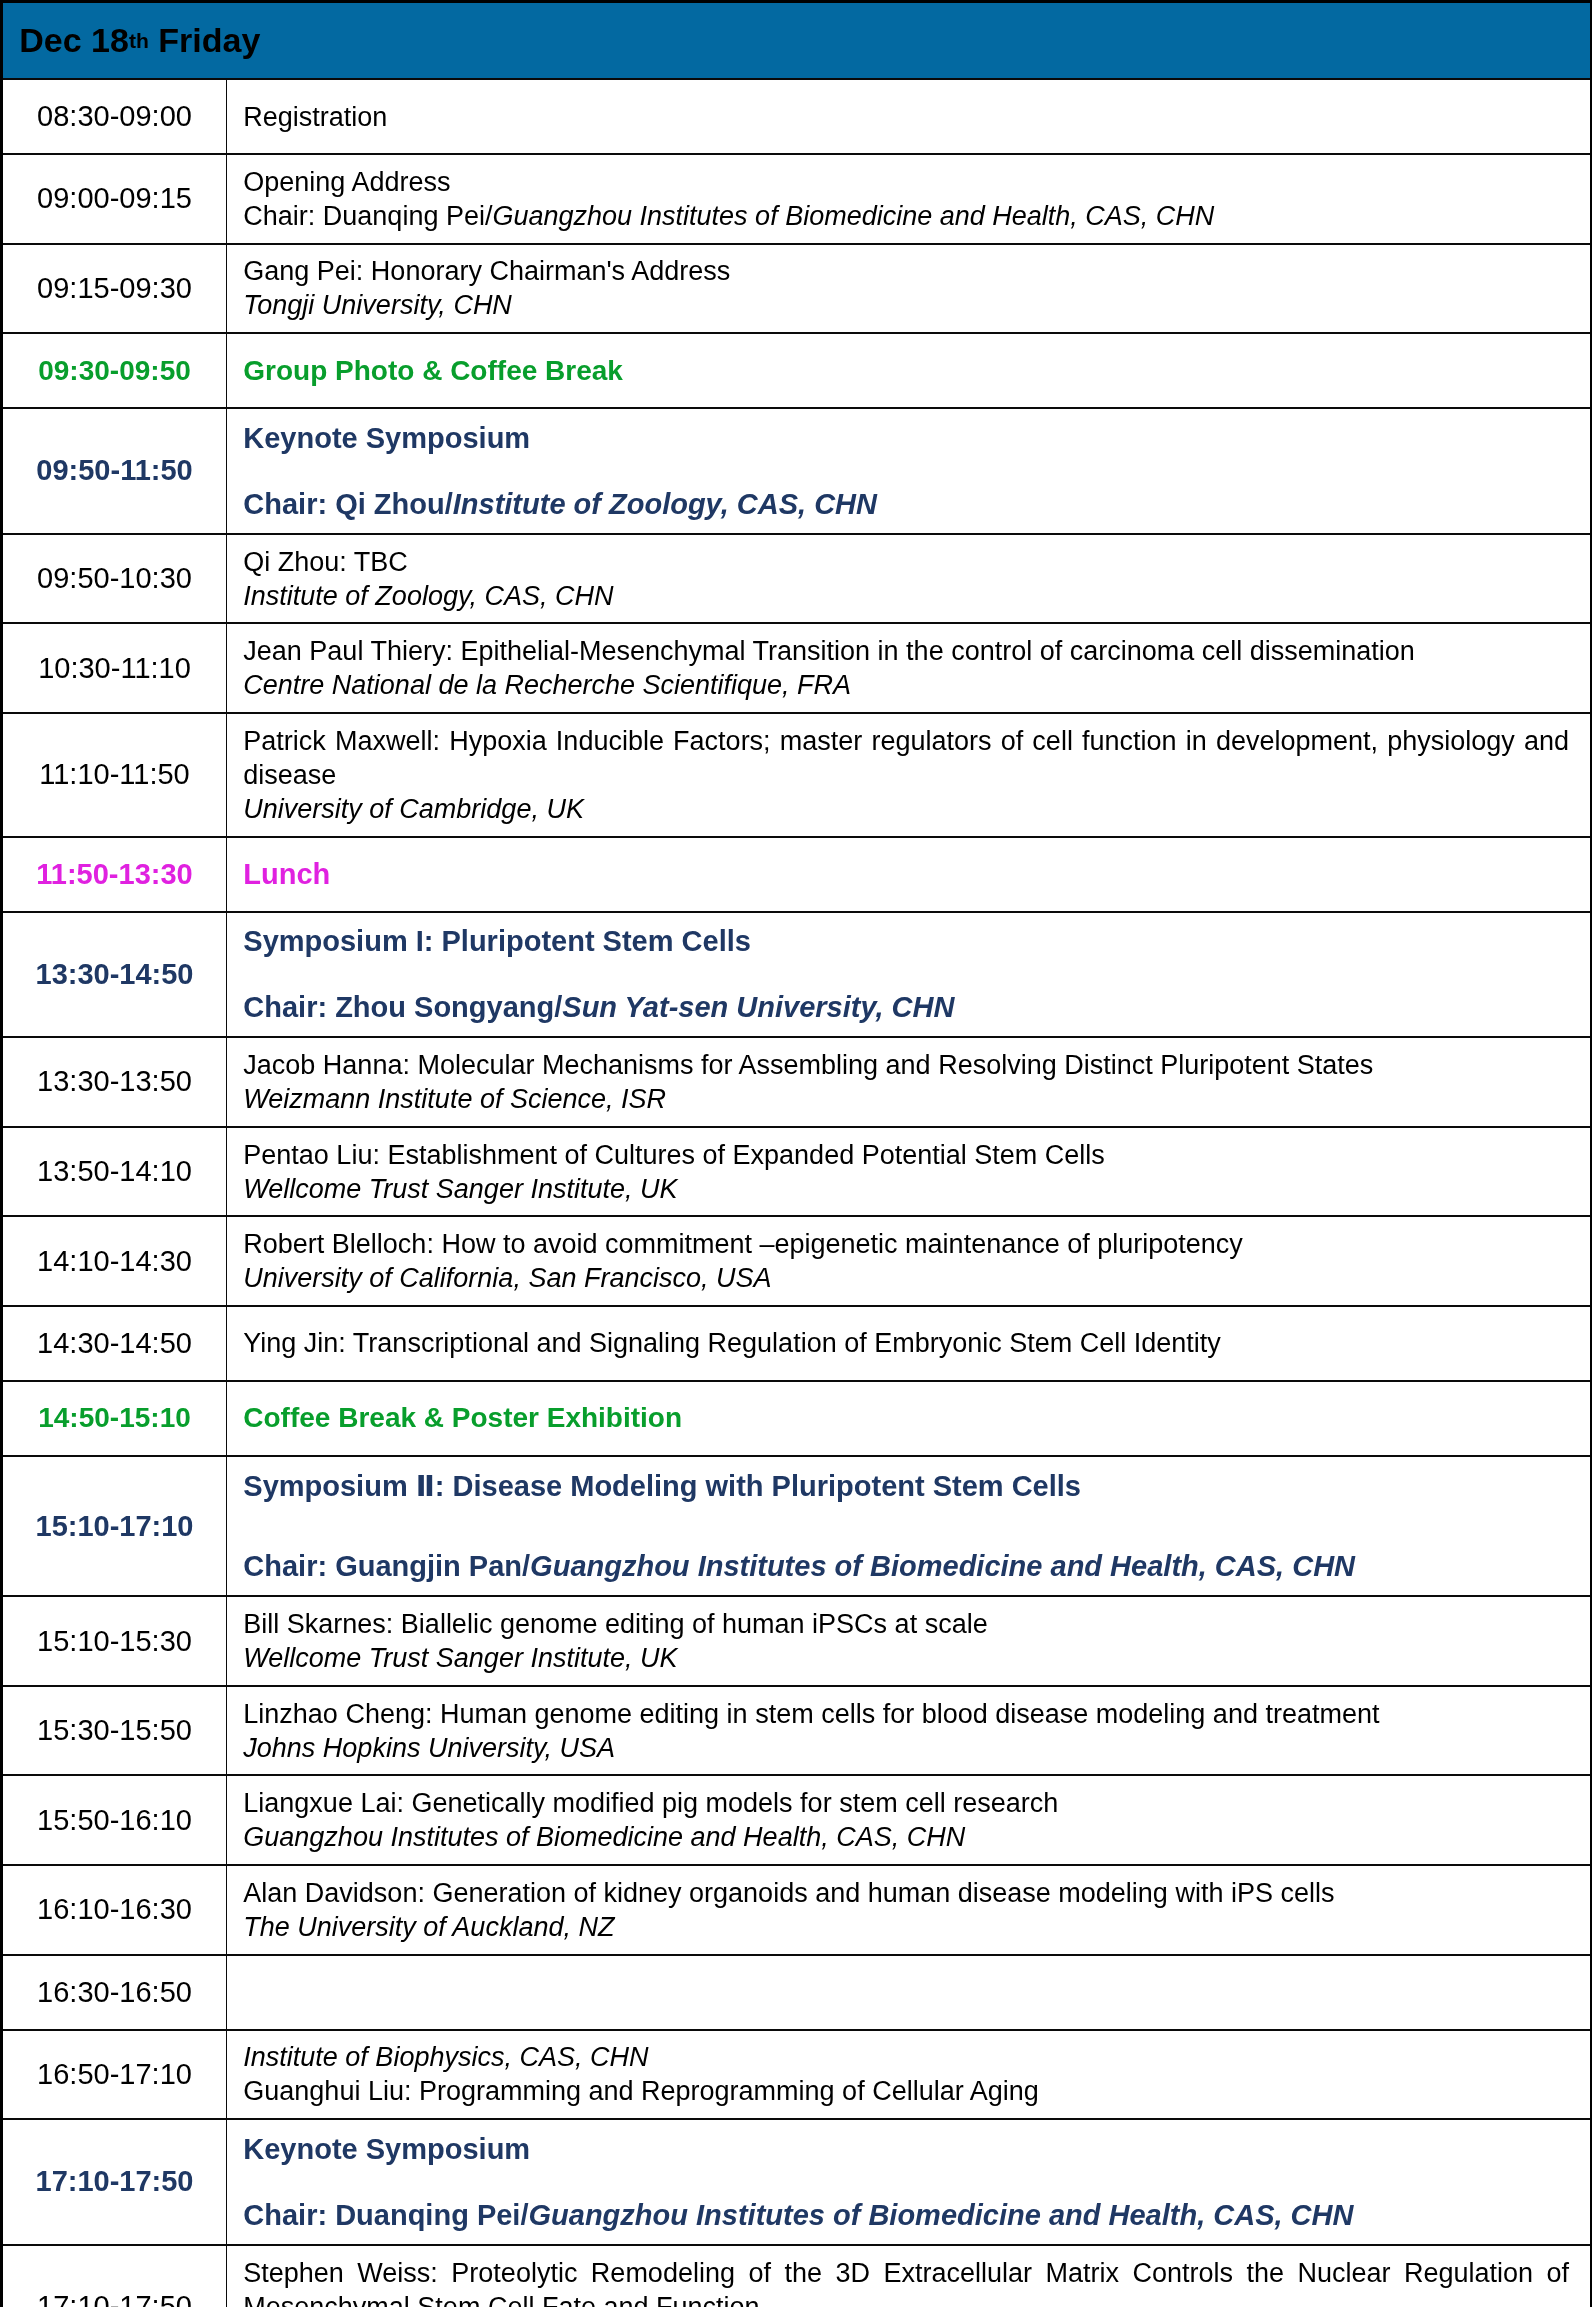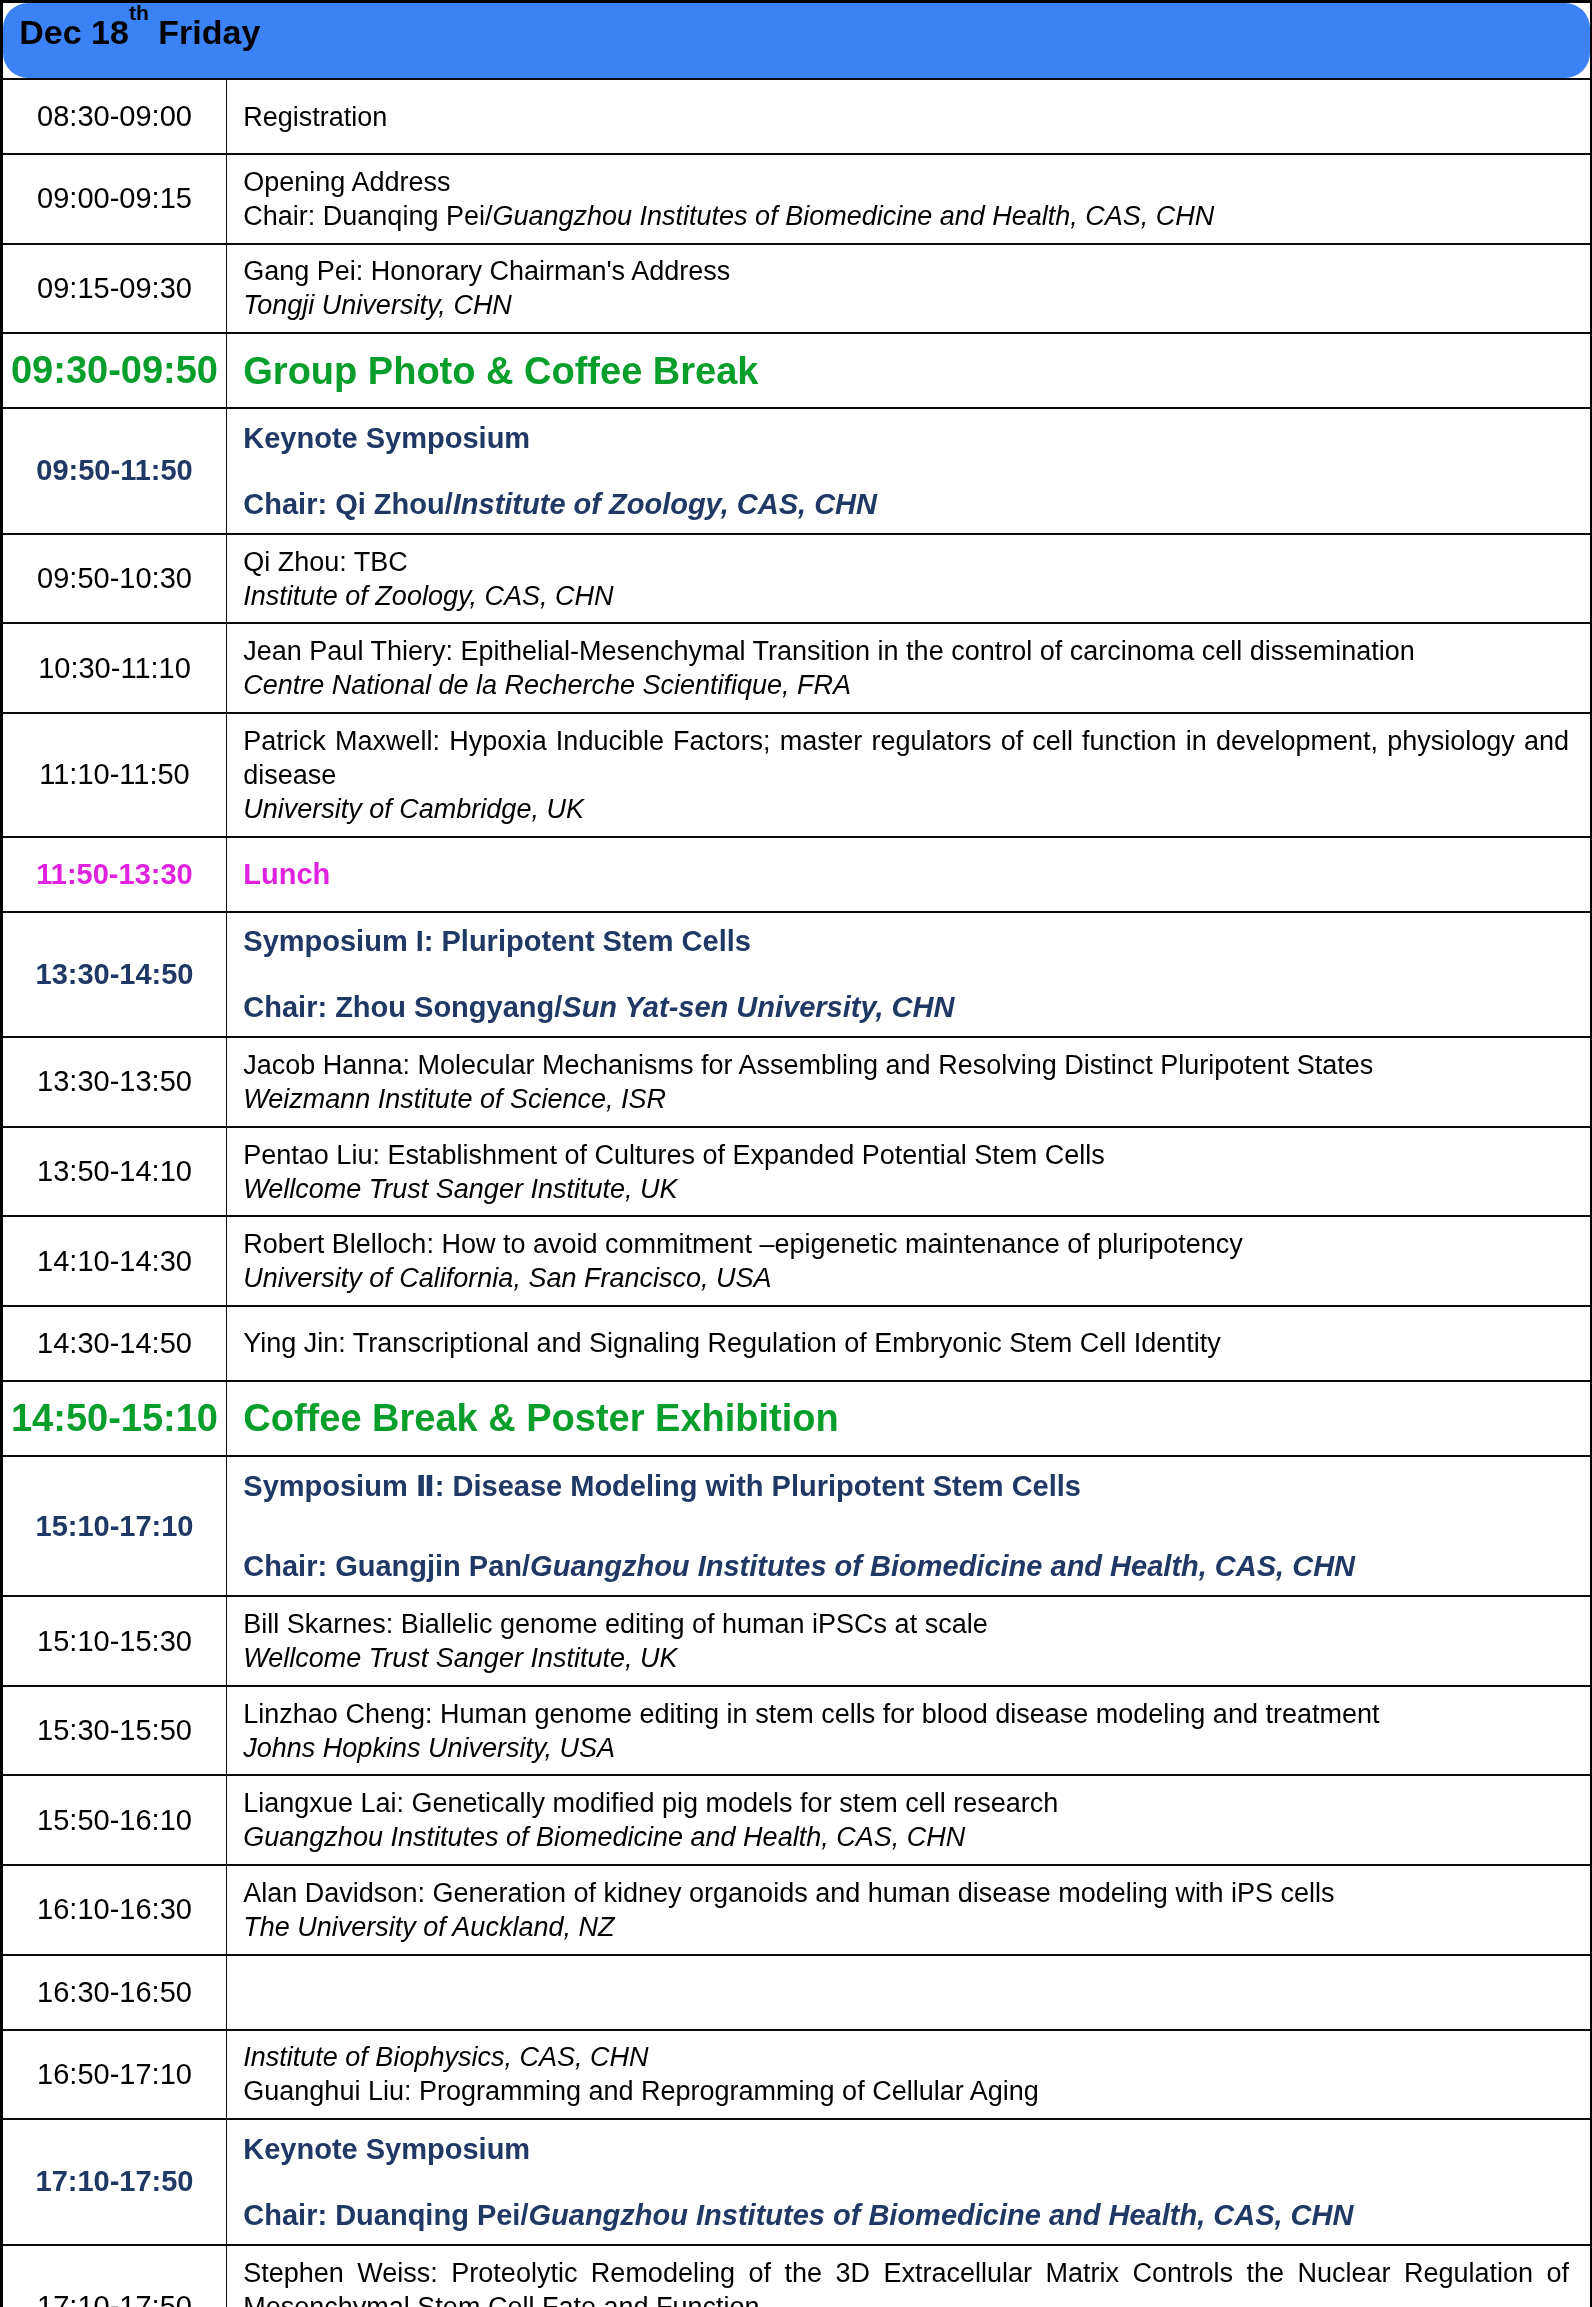--- a/index.html
+++ b/index.html
@@ -1,28 +1,28 @@
 <!DOCTYPE html>
 <html style="font-size:13px"><head>
 <meta charset="utf-8">
 <style>
   html,body{margin:0;padding:0;background:#ffffff;}
   body{width:1593px;font-family:"Liberation Sans","DejaVu Sans",sans-serif;color:#000;}
   .table{width:1593px;box-sizing:border-box;border:3.3px solid #000;background:#fff;}
   .row{display:flex;min-height:75px;border-top:2.4px solid #0a0a0a;box-sizing:border-box;}
   .row:first-child{border-top:none;}
-  .row.day{background:#3b82f6;align-items:flex-start;padding:9.8px 16.3px;font-weight:700;font-size:34px;border-radius:25px;}
+  .row.day{background:#0369a1;align-items:center;padding:9.8px 16.3px;font-weight:700;font-size:34px;}
   .row.day sup{font-size:62%;line-height:0;vertical-align:super;font-weight:700;}
   .time{flex:0 0 224px;max-width:224px;border-right:1.6px solid #0a0a0a;display:flex;align-items:center;
         justify-content:center;text-align:center;font-size:29px;padding:6.5px 3.3px;box-sizing:border-box;}
   .details{flex:1;display:flex;flex-direction:column;justify-content:center;
            padding:9.8px 21px 9.8px 16.3px;font-size:27px;line-height:34px;box-sizing:border-box;}
   .line{text-align:justify;}
   .line .it{font-style:italic;}
-  .c-green .time,.c-green .details{color:#089e2c;font-weight:700;font-size:38px;}
+  .c-green .time,.c-green .details{color:#089e2c;font-weight:700;font-size:28px;}
   .c-navy .time,.c-navy .details{color:#1f3864;font-weight:700;font-size:29px;}
   .c-navy .details{line-height:38px;gap:28px;}
   .c-magenta .time,.c-magenta .details{color:#e021e0;font-weight:700;font-size:29px;}
   .gap .line + .line{margin-top:14.7px;}
 </style>
 </head>
 <body>
 
 <div class="table">
     <div class="row day">

